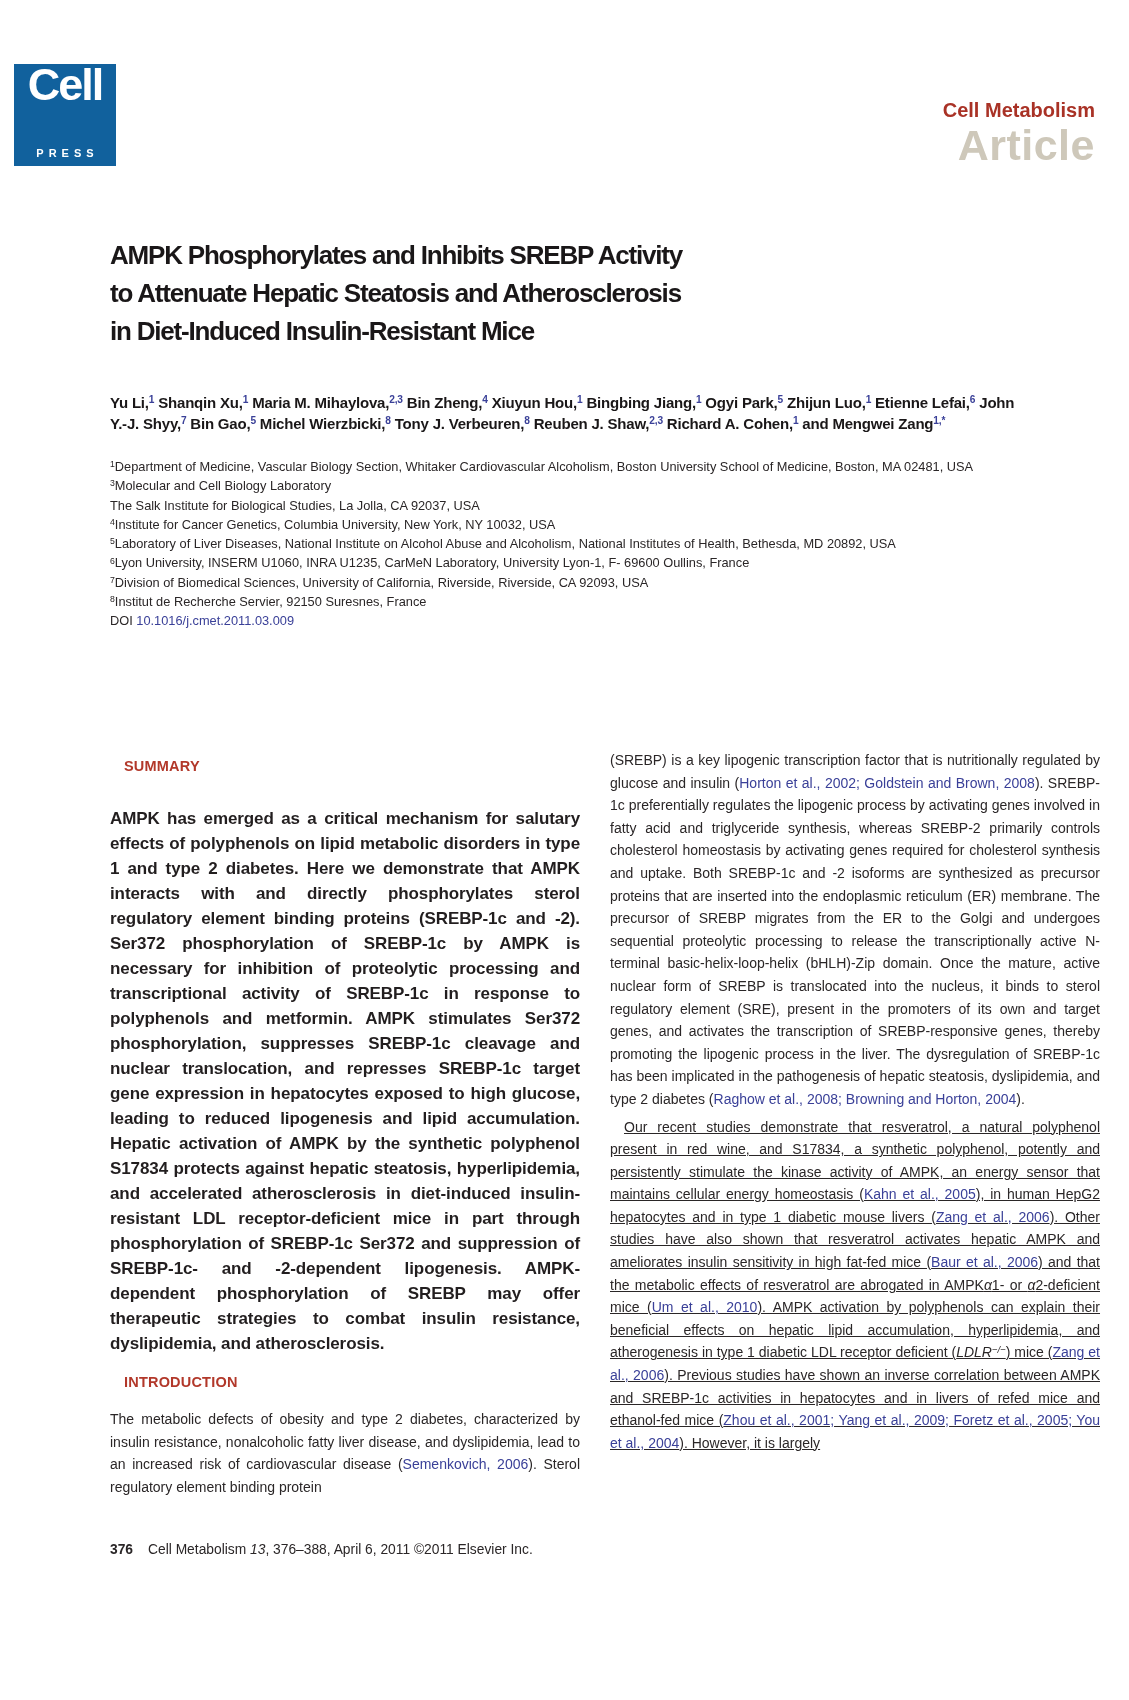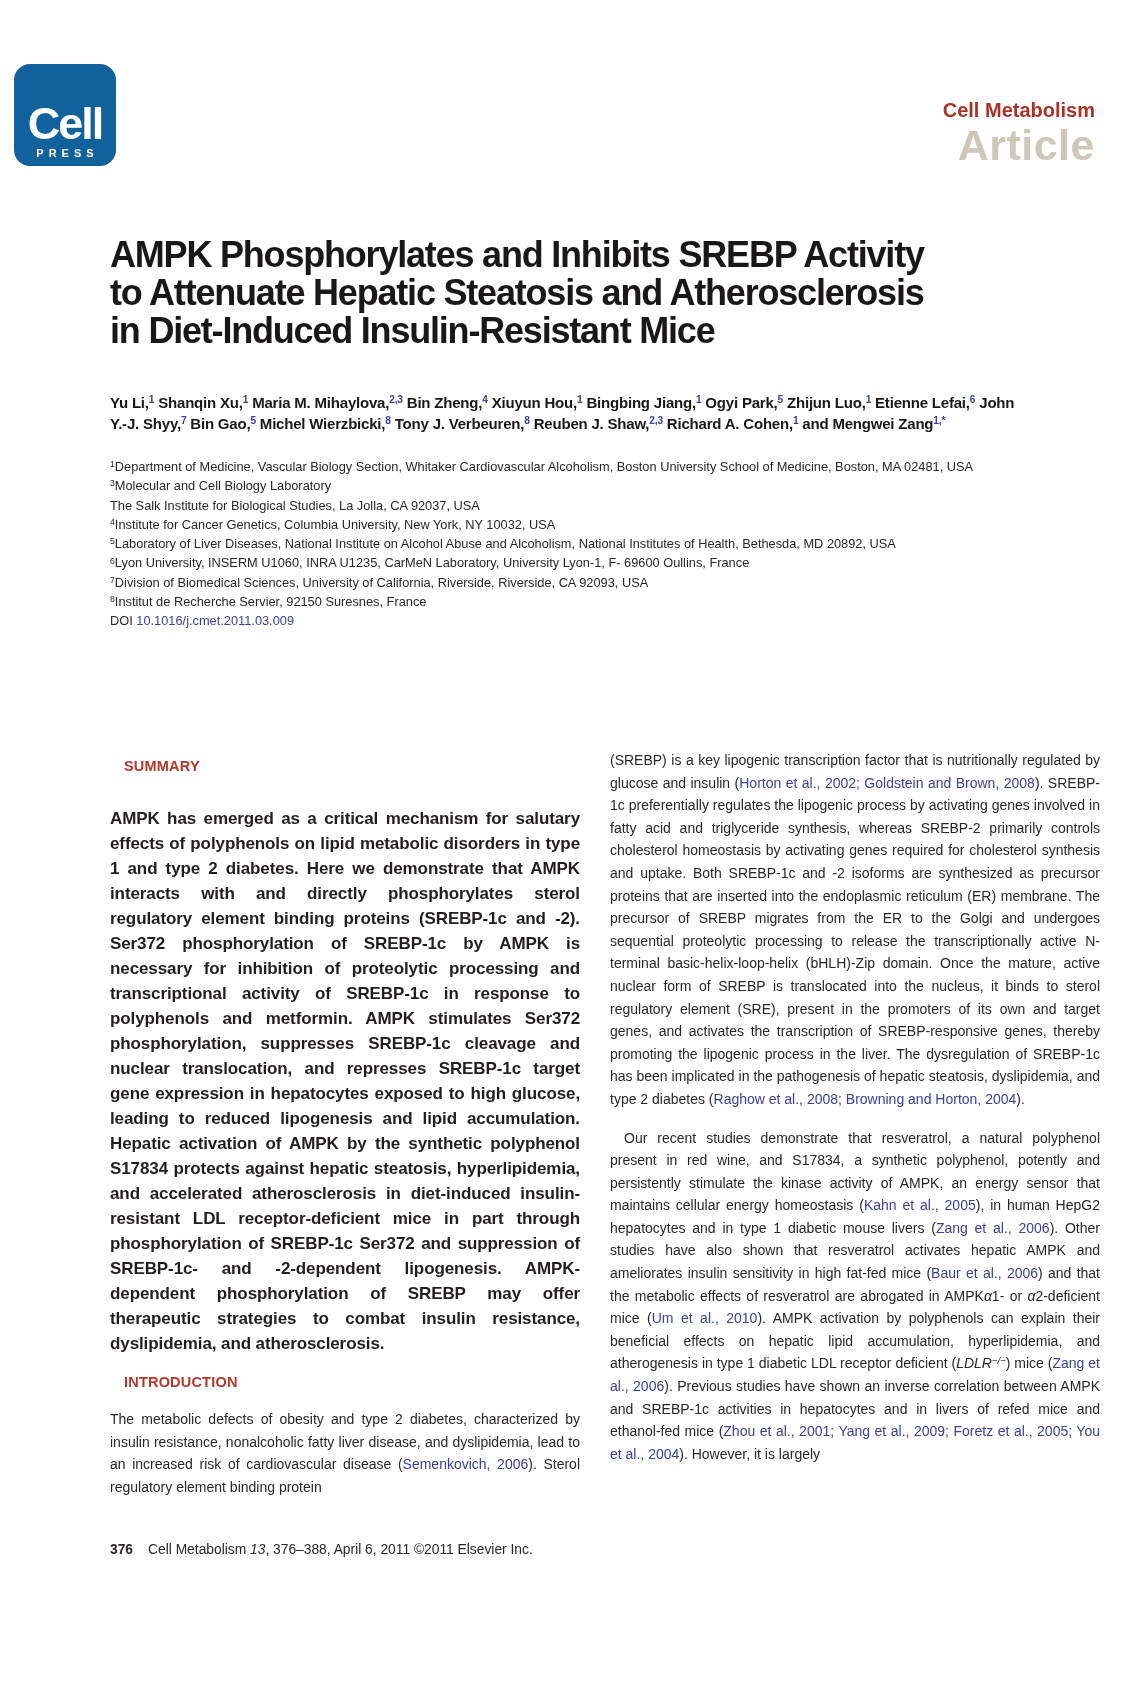--- a/index.html
+++ b/index.html
@@ -7,38 +7,38 @@
     width:1129px;height:1700px;background:#ffffff;
     font-family:"Liberation Sans","DejaVu Sans",sans-serif;
     color:#231f20;position:relative;overflow:hidden;
   }
   .page{position:relative;width:1129px;height:1700px;background:#ffffff;}
 
   
   .logo{
     position:absolute;left:14px;top:64px;width:102px;height:102px;
     background:#11619d;display:flex;flex-direction:column;
-    justify-content:flex-end;align-items:center;padding-bottom:7px;box-sizing:border-box;border-radius:16px;
+    justify-content:space-between;align-items:center;padding-bottom:7px;box-sizing:border-box;
   }
   .logo-cell{
     color:#ffffff;font-weight:bold;font-size:45px;line-height:0.92;
     letter-spacing:-2px;
   }
   .logo-press{
     color:#ffffff;font-size:11px;font-weight:bold;letter-spacing:5px;
     padding-left:5px;margin-top:3px;
   }
   .mast-right{position:absolute;right:34px;top:98px;text-align:right;}
   .journal-name{color:#a93226;font-size:20px;font-weight:bold;line-height:24px;}
   .article-type{color:#cec8ba;font-size:43px;font-weight:bold;line-height:46px;letter-spacing:0.5px;}
 
   
   .title{
     position:absolute;left:110px;top:236px;width:900px;margin:0;
-    font-size:36px;font-weight:bold;line-height:38px;letter-spacing:-1.2px;
+    font-size:26px;font-weight:bold;line-height:38px;letter-spacing:-1.2px;
     color:#1a1718;white-space:pre-line;
   }
   .authors{
     position:absolute;left:110px;top:392px;width:915px;margin:0;
     font-size:15px;font-weight:bold;line-height:21px;letter-spacing:-0.2px;color:#1a1718;
   }
   .affiliations{
     position:absolute;left:110px;top:457px;width:932px;
     font-size:12.8px;line-height:19.3px;color:#2a2627;
   }
@@ -54,21 +54,21 @@
   .summary-text{
     margin:30px 0 8px 0;font-size:17px;font-weight:bold;line-height:25px;
     text-align:justify;color:#221e1f;letter-spacing:-0.1px;
   }
   .intro-heading{margin-top:16px;}
   .body-text{
     margin:16px 0 0 0;font-size:14px;line-height:22.6px;
     text-align:justify;color:#2a2627;
   }
   .col-right .body-text{margin-top:7px;}
-  .col-right .body-text + .body-text{margin-top:16px;text-indent:14px;}
+  .col-right .body-text + .body-text{margin-top:5px;text-indent:14px;text-decoration:underline;}
 
   
   .rich-link{color:#3a4098;}
   .rich-italic{font-style:italic;}
   sup.rich-sup,.rich-sup{
     font-size:68%;line-height:0;position:relative;top:-0.45em;vertical-align:baseline;
   }
   .authors .rich-sup{color:#3a4098;}
 
   

